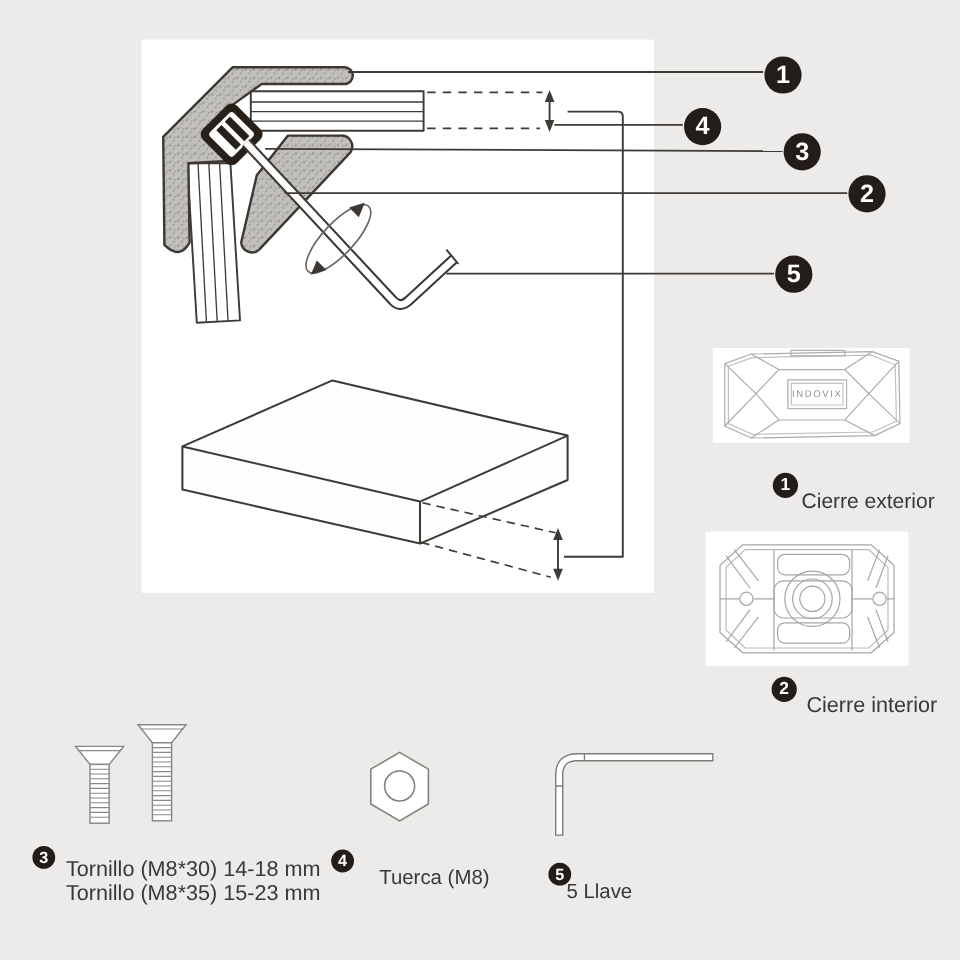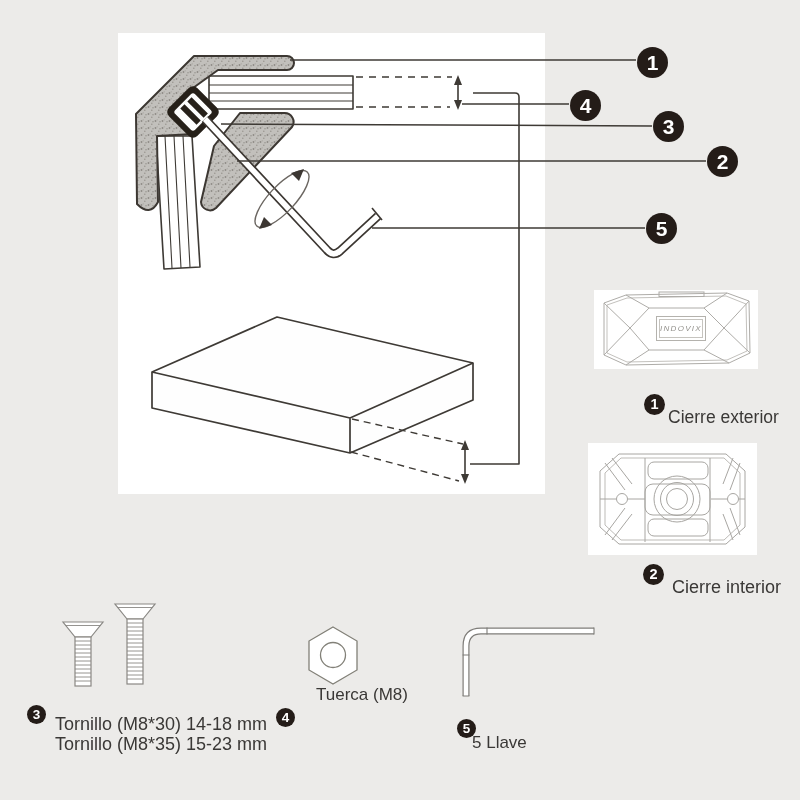--- a/index.html
+++ b/index.html
@@ -13,21 +13,21 @@
   .badge.md{width:21px;height:21px;font-size:14.5px;}
   .badge.sm{width:19px;height:19px;font-size:13.5px;}
   .lbl{position:absolute;color:#3a3836;white-space:nowrap;margin-top:13px;}
   .lbl.l1{font-size:17.5px;line-height:21px;}
   .lbl.l2{font-size:18px;line-height:21px;}
   .lbl.small{font-size:18px;line-height:19.5px;}
   .lbl.mid{font-size:17px;line-height:19px;}
   .brand{position:absolute;left:656px;top:316px;width:48px;height:23px;
          border:1px solid #b4b2ad;box-shadow:inset 0 0 0 2px #ffffff, inset 0 0 0 3px #c6c4bf;
          display:flex;align-items:center;justify-content:center;
-         font-size:8px;letter-spacing:1.3px;color:#94928d;font-style:italic;}
+         font-size:8px;letter-spacing:1.3px;color:#94928d;}
 </style>
 </head>
 <body>
 
 <div class="stage">
 
   <div class="panel" style="left:118px;top:33px;width:427px;height:461px;"></div>
   <div class="panel" style="left:594px;top:290px;width:164px;height:79px;"></div>
   <div class="panel" style="left:588px;top:443px;width:169px;height:112px;"></div>
 
@@ -176,18 +176,18 @@
   <div class="badge md" style="left:643px;top:564px;">2</div>
   <div class="lbl l2" style="left:672px;top:564px;">Cierre interior</div>
 
   <div class="badge sm" style="left:27px;top:705px;">3</div>
   <div class="lbl small" style="left:55px;top:702px;">
     <div>Tornillo (M8*30) 14-18 mm</div>
     <div>Tornillo (M8*35) 15-23 mm</div>
   </div>
 
   <div class="badge sm" style="left:276px;top:708px;">4</div>
-  <div class="lbl mid" style="left:316px;top:672px;text-align:center;">Tuerca (M8)</div>
+  <div class="lbl mid" style="left:316px;top:709px;text-align:center;">Tuerca (M8)</div>
 
   <div class="badge sm" style="left:457px;top:719px;">5</div>
   <div class="lbl mid" style="left:472px;top:720px;">5 Llave</div>
 
 </div>
 
 </body></html>

